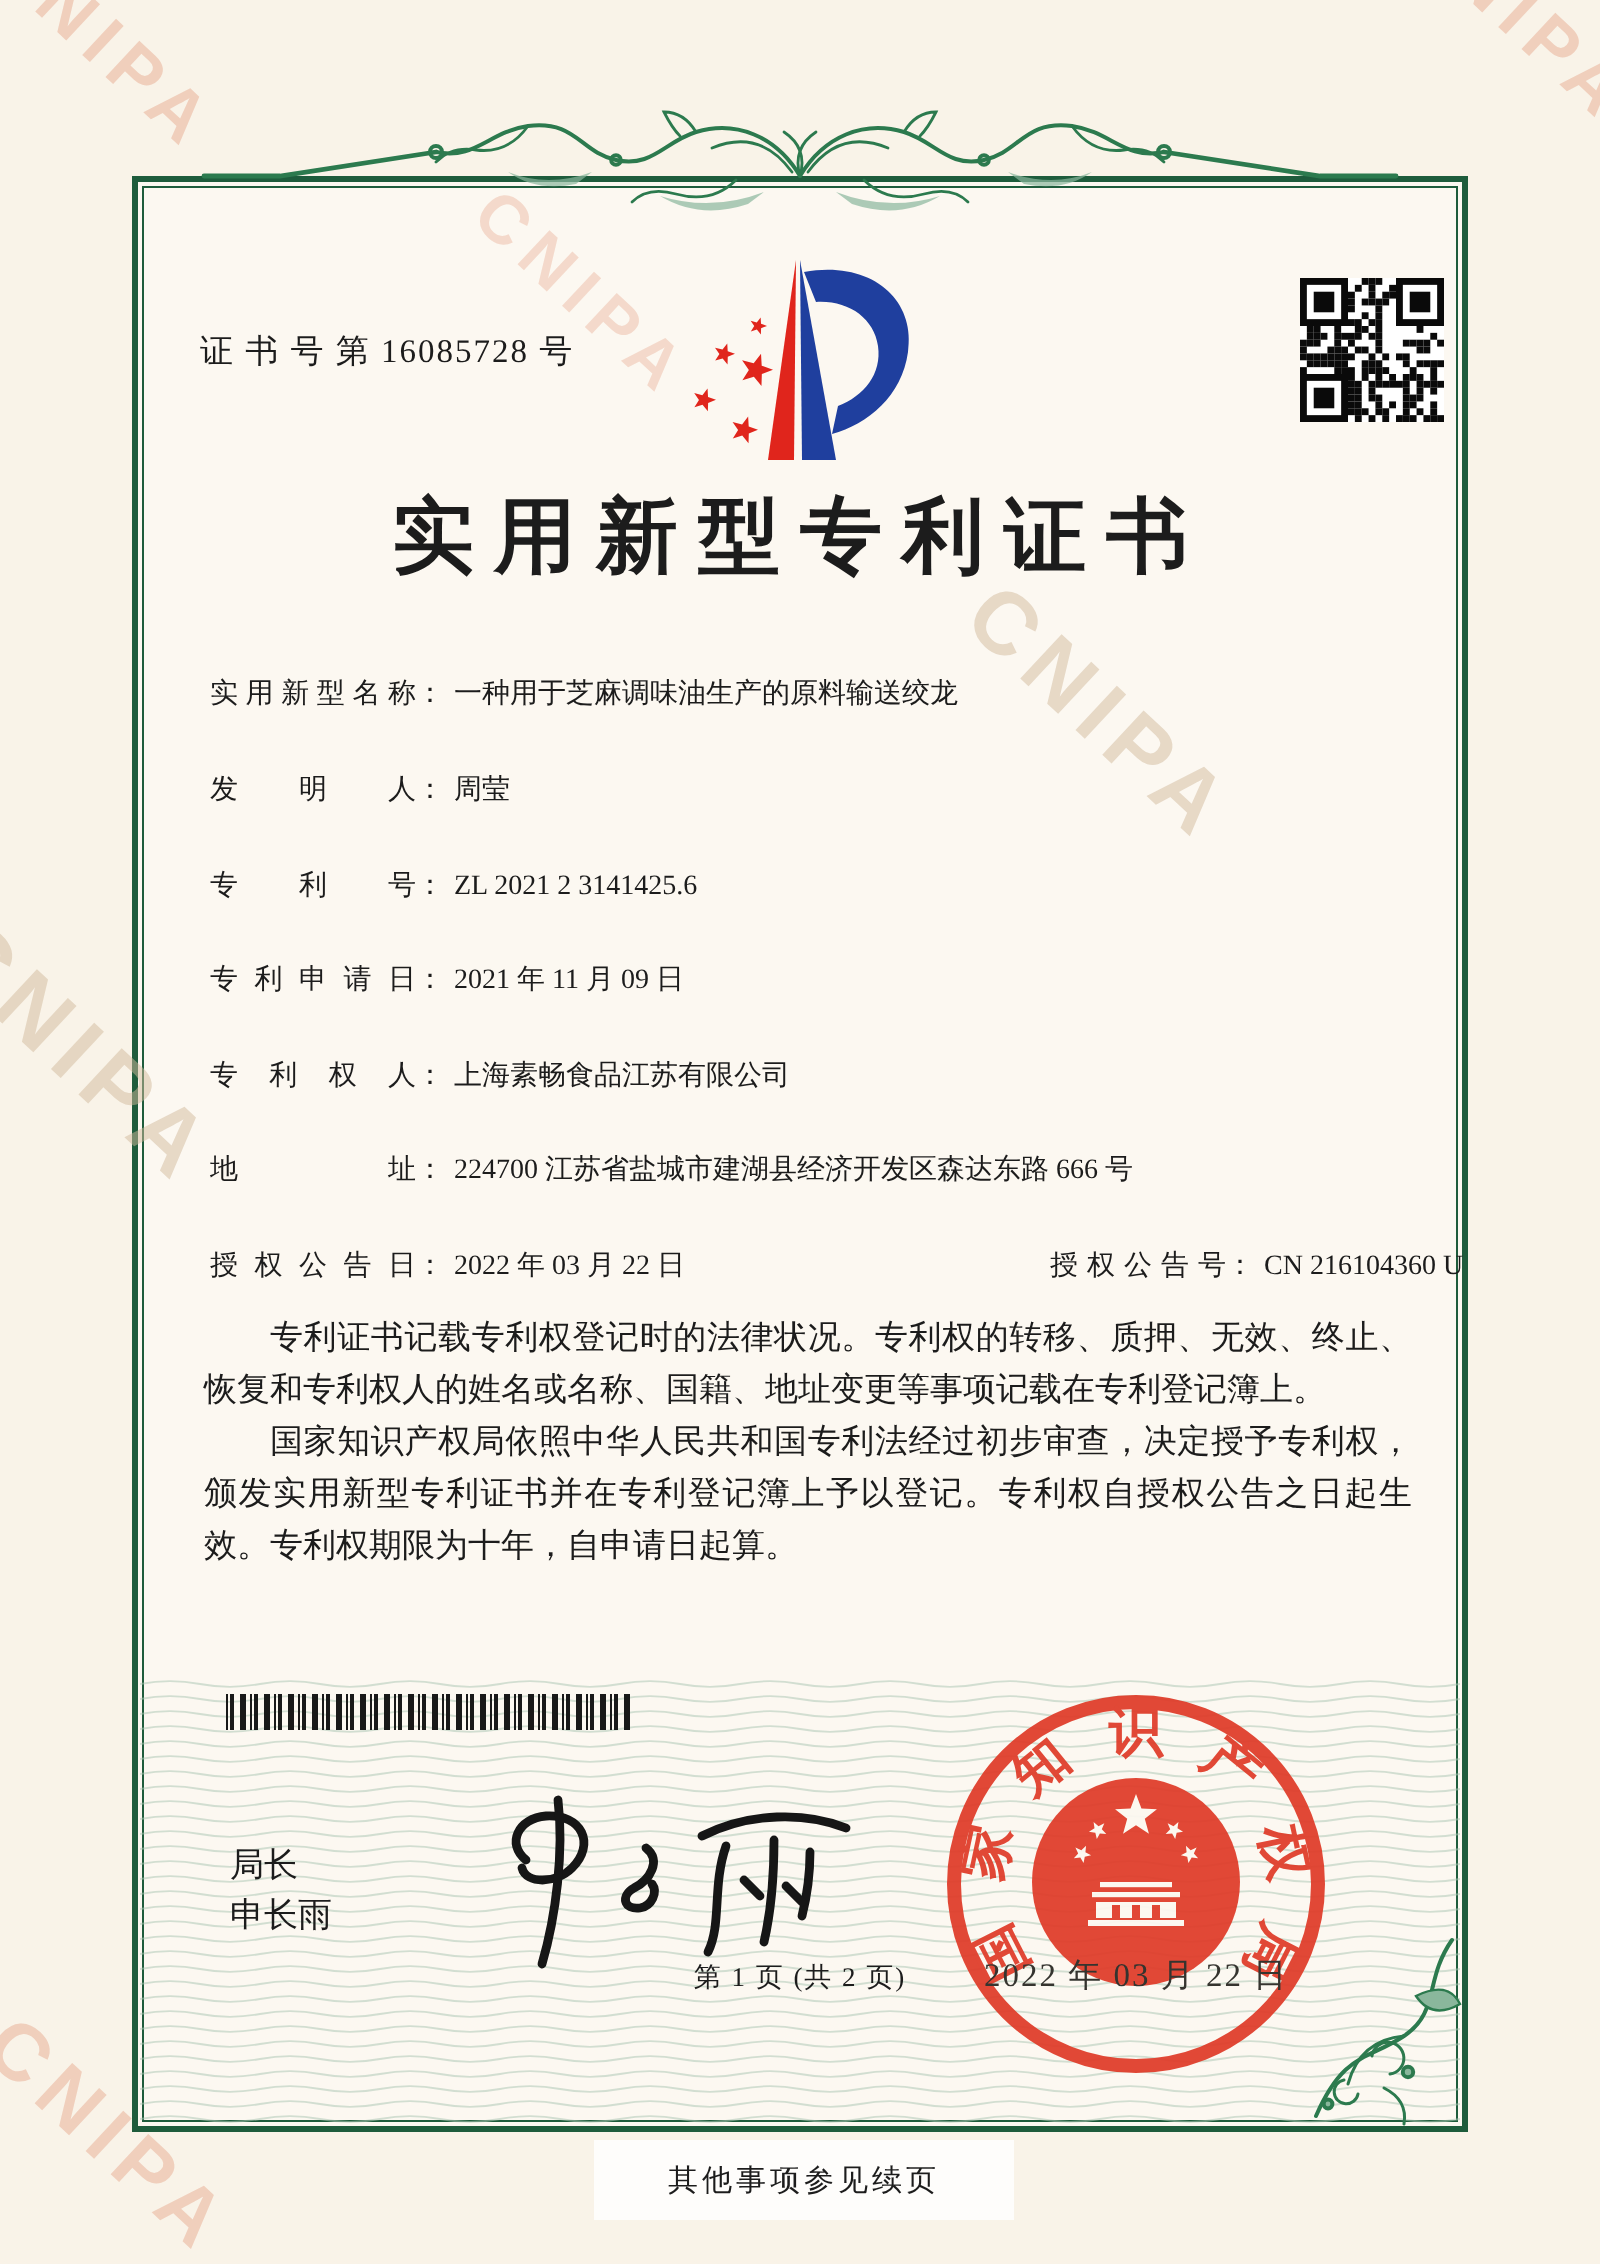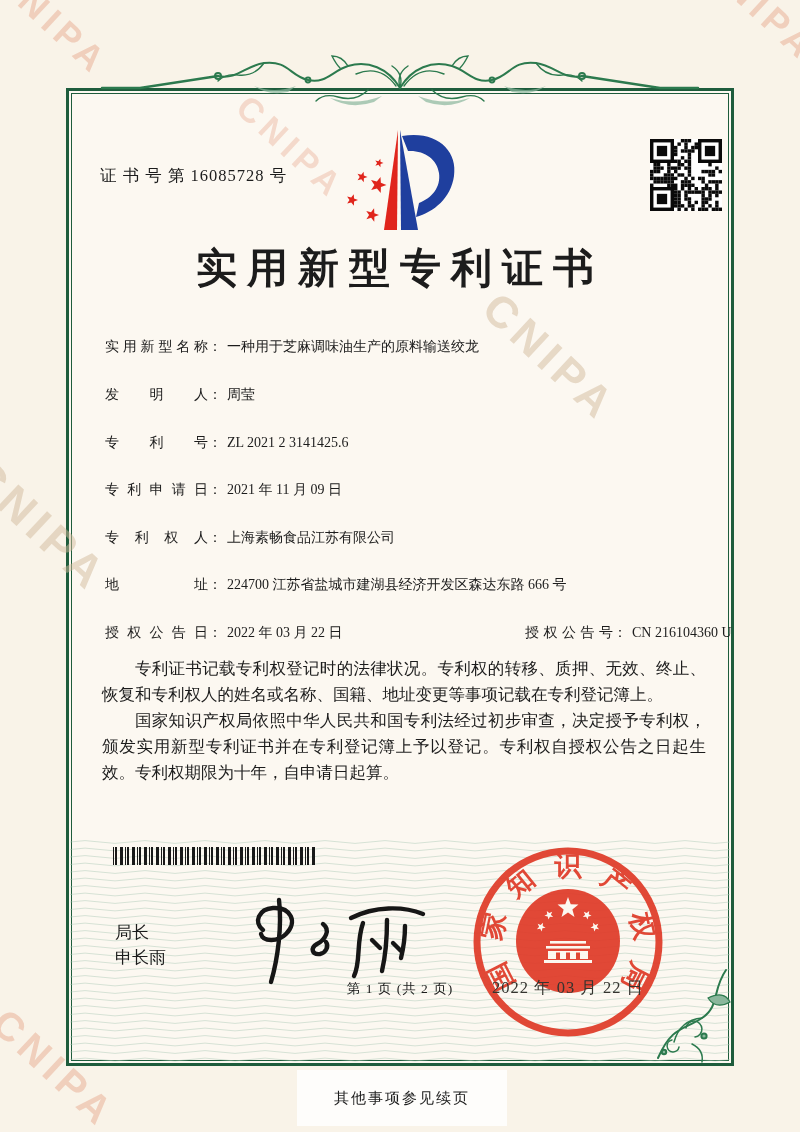--- a/index.html
+++ b/index.html
@@ -55,21 +55,21 @@
   .paras p{text-indent:2em;}
   .waves{position:absolute;left:70px;top:838px;z-index:2;pointer-events:none;}
   .director-title{position:absolute;left:115px;top:921px;font-size:17px;font-family:Liberation Sans, sans-serif;}
   .director-name{position:absolute;left:115px;top:946px;font-size:17px;font-family:"Liberation Sans","DejaVu Sans",sans-serif;}
   .signature{position:absolute;left:235px;top:896px;}
   .seal{position:absolute;left:468px;top:842px;z-index:4;opacity:.93;mix-blend-mode:multiply;}
   .seal-char{fill:var(--seal-red);font-size:27px;font-weight:bold;font-family:"Liberation Serif","DejaVu Serif",serif;}
   .seal-date{position:absolute;left:468px;top:977px;width:200px;text-align:center;font-size:16.5px;color:#35342f;z-index:5;letter-spacing:1px;}
   .page-info{position:absolute;left:0;top:980px;width:800px;text-align:center;font-size:13.5px;letter-spacing:1px;}
   .cont-note{
-    position:absolute;left:297px;top:1070px;width:210px;height:56px;
+    position:absolute;left:297px;top:1070px;width:210px;height:40px;
     background:#fefdfb;display:flex;align-items:center;justify-content:center;
     font-size:15px;letter-spacing:2px;z-index:4;
   }
   .barcode{position:absolute;left:113px;top:847px;}
   .qr{position:absolute;left:650px;top:139px;}
   .logo{position:absolute;left:338px;top:124px;}
   .ornament{position:absolute;left:100px;top:52px;z-index:3;}
   .corner-flourish{position:absolute;left:646px;top:966px;z-index:3;}
 </style>
 </head>

